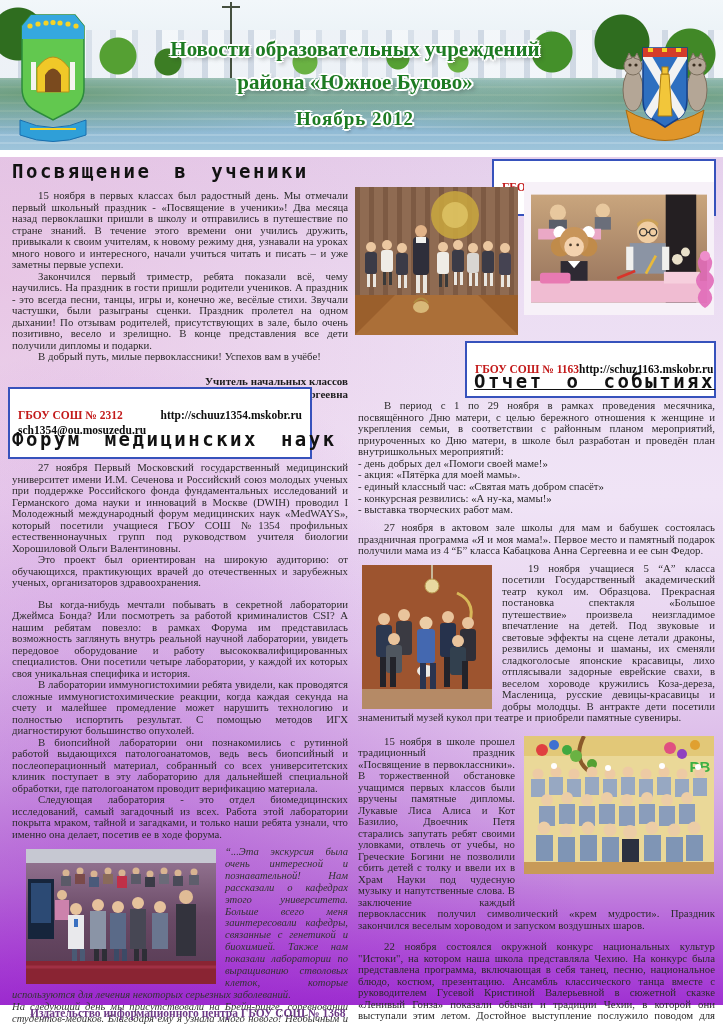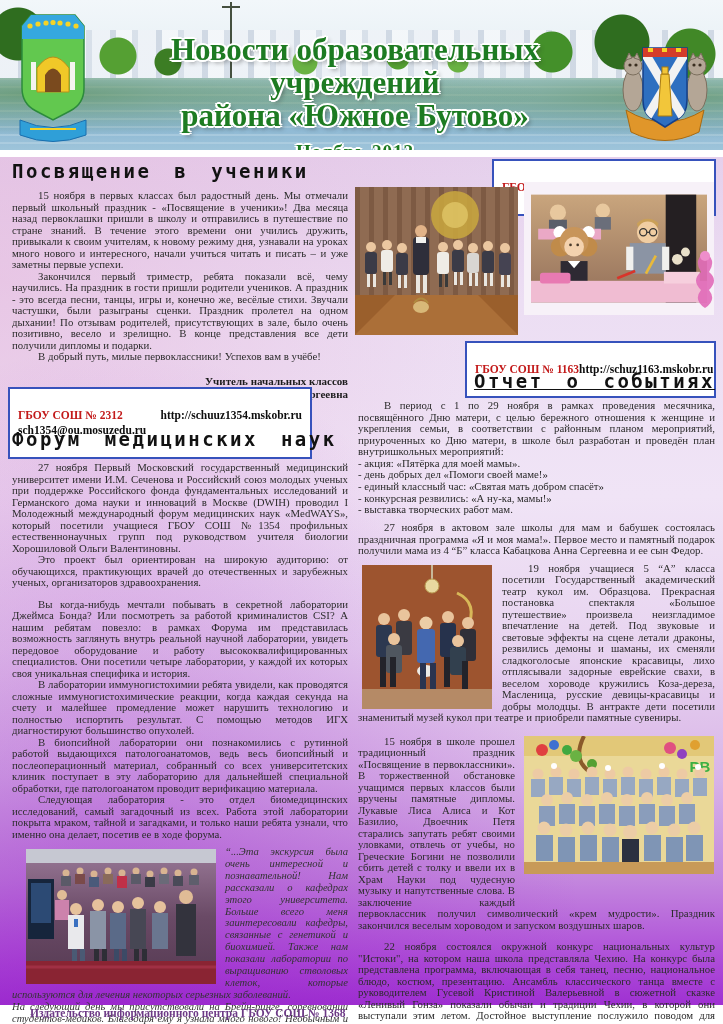--- a/index.html
+++ b/index.html
@@ -24,21 +24,21 @@
     radial-gradient(circle at 622px 42px,#2f6d1f 0 27px,transparent 28px),
     radial-gradient(circle at 690px 54px,#418827 0 25px,transparent 26px); }
   .lamp { position:absolute; left:230px; top:2px; width:2px; height:78px; background:#45503f; }
   .lamp:before { content:""; position:absolute; left:-8px; top:4px; width:18px; height:2px; background:#45503f; }
   .water { position:absolute; left:0; top:78px; width:723px; height:72px; background:
     radial-gradient(ellipse at 6% 22%, rgba(56,116,40,.55), transparent 52%),
     radial-gradient(ellipse at 94% 26%, rgba(56,116,40,.5), transparent 55%),
     repeating-linear-gradient(180deg, rgba(255,255,255,.18) 0 2px, transparent 2px 8px),
     linear-gradient(180deg,#b6d6e8,#8fb9d4 70%,#9ec4da); }
   .masthead { position:absolute; left:95px; top:33px; width:520px; text-align:center; }
-  .m-line { font-weight:bold; font-size:31px; line-height:33px; color:#1d7b22;
+  .m-line { font-weight:bold; font-size:21px; line-height:33px; color:#1d7b22;
     text-shadow:-2px -1px 0 #fff,2px -1px 0 #fff,-2px 1px 0 #fff,2px 1px 0 #fff,0 -2px 0 #fff,0 2px 0 #fff,3px 3px 4px rgba(40,40,40,.45); }
   .m-date { font-weight:bold; font-size:19px; margin-top:9px; letter-spacing:1px; color:#1d7b22;
     text-shadow:-2px -1px 0 #fff,2px -1px 0 #fff,-2px 1px 0 #fff,2px 1px 0 #fff,0 -2px 0 #fff,0 2px 0 #fff,2px 3px 3px rgba(40,40,40,.45); }
   .crest { position:absolute; }
   .crest-left { left:18px; top:10px; width:70px; height:140px; }
   .crest-right { left:620px; top:34px; width:90px; height:116px; }
 
   
   .content-bg { position:absolute; left:0; top:157px; width:723px; height:848px; background:
     radial-gradient(ellipse at 15% 100%, rgba(150,30,200,.45), transparent 55%),
@@ -277,22 +277,22 @@
   <div class="school-box box-1163">
     <div class="school-row">
       <span class="school-name">ГБОУ СОШ № 1163</span>
       <span class="school-url">http://schuz1163.mskobr.ru</span>
     </div>
   </div>
 
   <div class="right-col">
     <h2 class="art-title">Отчет о событиях</h2>
     <p class="body-p mt8">В период с 1 по 29 ноября в рамках проведения месячника, посвящённого Дню матери, с целью бережного отношения к женщине и укрепления семьи, в соответствии с районным планом мероприятий, приуроченных ко Дню матери, в школе был разработан и проведён план внутришкольных мероприятий:</p>
+    <p class="bullet">- день добрых дел «Помоги своей маме!»</p>
     <p class="bullet">- акция: «Пятёрка для моей мамы».</p>
-    <p class="bullet">- день добрых дел «Помоги своей маме!»</p>
     <p class="bullet">- единый классный час: «Святая мать добром спасёт»</p>
     <p class="bullet">- конкурсная резвились: «А ну-ка, мамы!»</p>
     <p class="bullet">- выставка творческих работ мам.</p>
     <p class="body-p mt6">27 ноября в актовом зале школы для мам и бабушек состоялась праздничная программа «Я и моя мама!». Первое место и памятный подарок получили мама из 4 “Б” класса Кабацкова Анна Сергеевна и ее сын Федор.</p>
 
     <div class="wrapblock mt6">
       <div class="photo-c">
         <svg class="ph" width="130" height="144" viewBox="0 0 130 144">
           <rect width="130" height="144" fill="#a85a34"></rect>
           <rect width="130" height="144" fill="#8a4a28" opacity="0.35"></rect>

